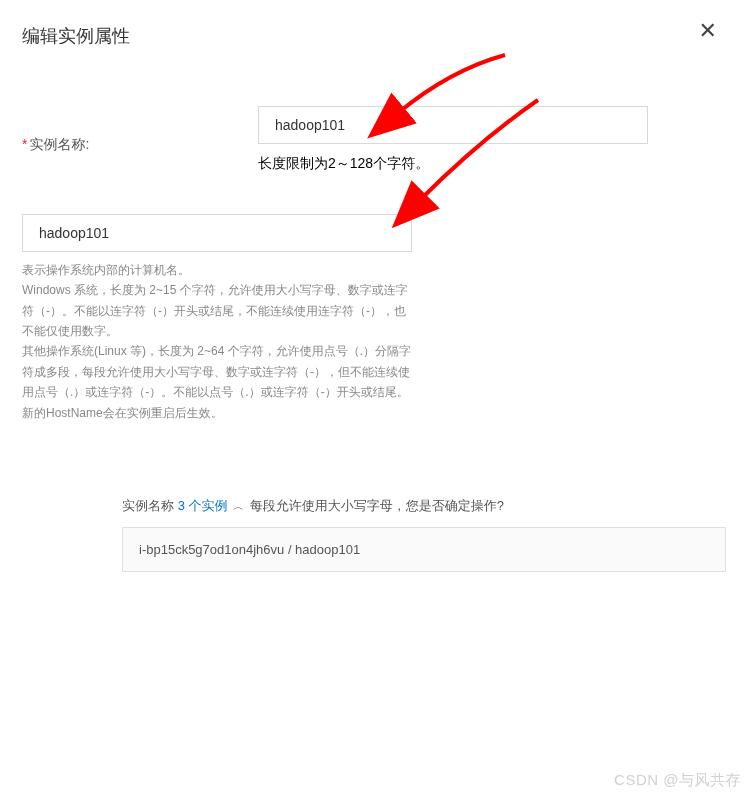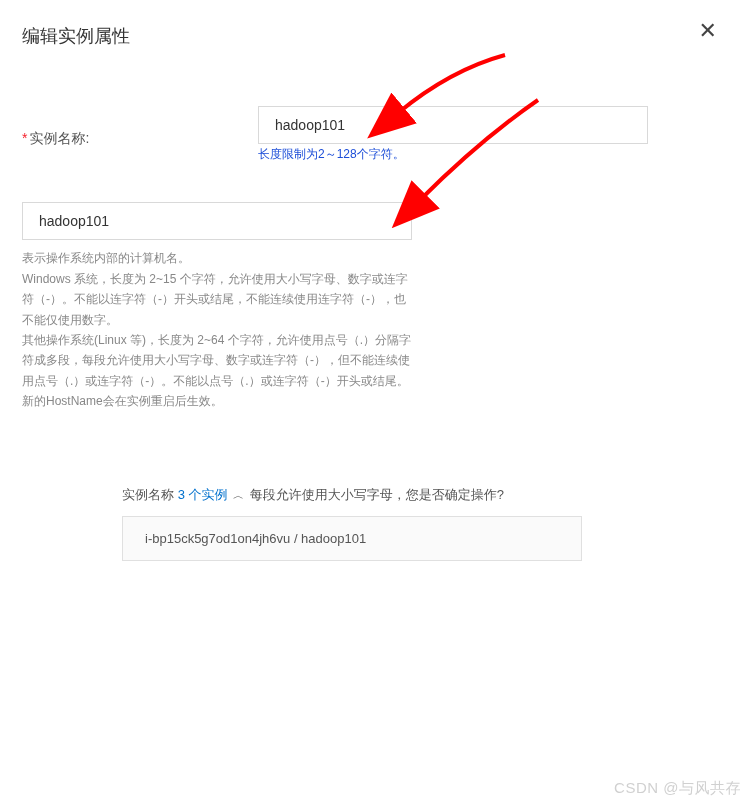--- a/index.html
+++ b/index.html
@@ -69,22 +69,23 @@
     width: 100%;
     height: 180px;
     border: 1px solid #d9d9d9;
     padding: 8px 12px;
     font-size: 14px;
     color: #333;
     outline: none;
     resize: none;
   }
   .hint {
-    font-size: 12px;
-    color: #1d4ed8;
+    margin-top: 8px;
+    font-size: 14px;
+    color: #000000;
     line-height: 1.7;
   }
   .hint-block {
     margin-top: 8px;
     font-size: 12px;
     color: #888;
     line-height: 1.7;
     white-space: pre-wrap;
   }
   .row-spacer { height: 30px; }
@@ -100,31 +101,31 @@
     cursor: pointer;
   }
   .confirm-line .caret {
     color: #555;
     font-size: 11px;
     margin: 0 2px;
   }
   .instance-box {
     margin-top: 12px;
     margin-left: 100px;
-    width: 460px;
+    width: 604px;
     border: 1px solid #e0e0e0;
     background: #fafafa;
-    padding: 14px 22px;
+    padding: 14px 16px;
     font-size: 13px;
     color: #555;
   }
   .watermark {
     position: absolute;
     right: 10px;
-    bottom: 6px;
+    bottom: 14px;
     font-size: 15px;
     color: rgba(120,120,120,0.35);
     letter-spacing: 0.5px;
     pointer-events: none;
   }
   .arrow-svg {
     position: absolute;
     top: 0;
     left: 0;
     width: 751px;

